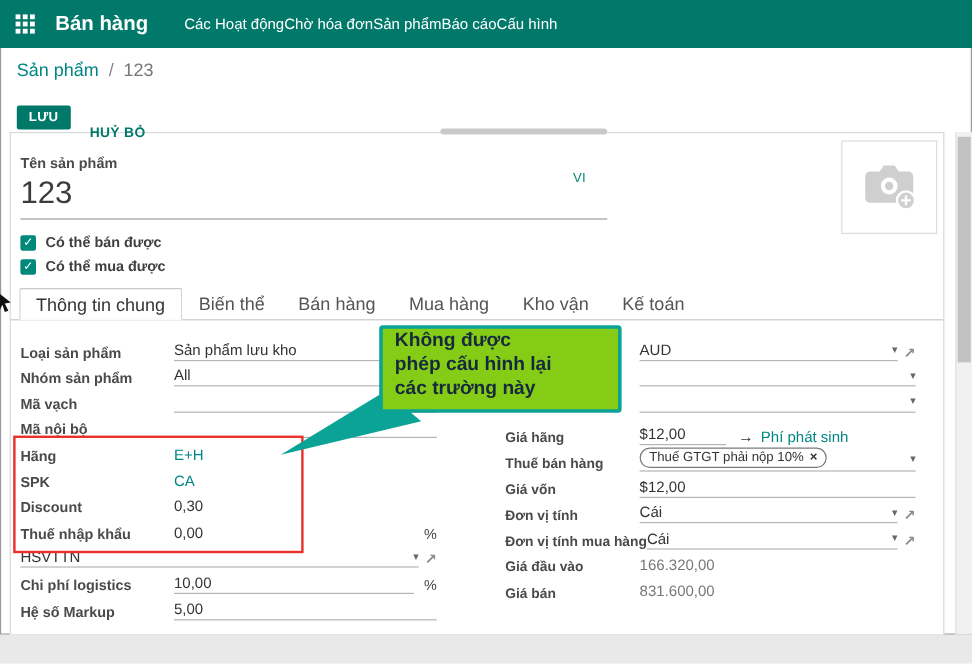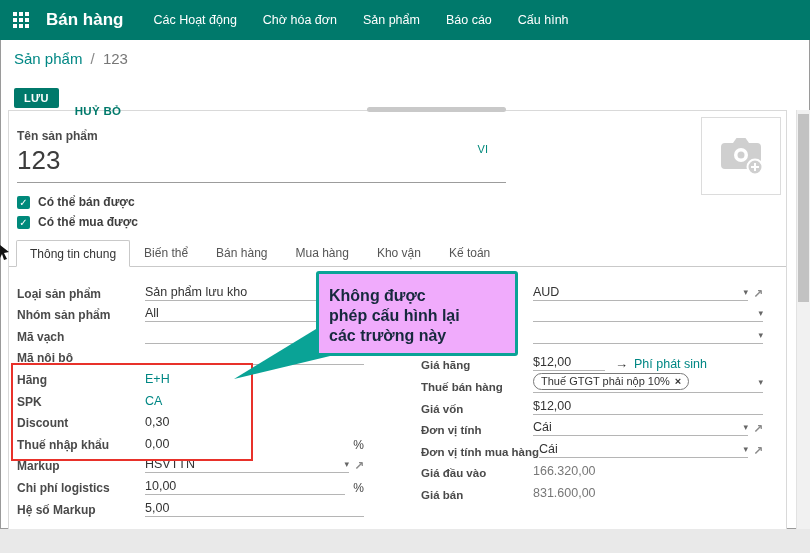--- a/index.html
+++ b/index.html
@@ -6,21 +6,21 @@
   #screen{position:relative;width:810px;height:529px;background:#fff;overflow:hidden;
           font-family:"Liberation Sans","DejaVu Sans",sans-serif;color:#333;
           box-shadow:inset 0 0 0 1px #9a9a9a;}
   
   .topbar{position:absolute;left:0;top:0;right:0;height:40px;background:#00796b;
           display:flex;align-items:center;color:#fff;z-index:20;}
   .apps{width:42px;display:flex;justify-content:center;cursor:pointer;}
   .grid9{display:grid;grid-template-columns:repeat(3,4px);grid-gap:2px;}
   .grid9 i{width:4px;height:4px;background:#fff;display:block;}
   .apptitle{font-size:17px;font-weight:700;margin:0 30px 0 4px;cursor:pointer;}
-  .topmenu{display:flex;gap:26px;font-size:12.5px;}
+  .topmenu{display:flex;font-size:12.5px;}
   .topmenu span{cursor:pointer;}
   
   .breadcrumb{position:absolute;left:14px;top:50px;font-size:15px;z-index:5;}
   .bc-link{color:#008784;cursor:pointer;}
   .bc-sep{color:#888;margin:0 4px;}
   .bc-cur{color:#777;}
   .btnrow{position:absolute;left:14px;top:78px;display:flex;align-items:center;gap:16px;z-index:5;}
   .btn-save{background:#00796b;color:#fff;border:none;font-family:inherit;font-size:11px;
             font-weight:700;padding:4px 10px;border-radius:2px;cursor:pointer;letter-spacing:.3px;}
   .btn-discard{background:none;border:none;color:#00796b;font-family:inherit;font-size:11.5px;
@@ -40,21 +40,21 @@
   .fname .vi{position:absolute;right:18px;top:0;font-size:11px;color:#00897b;cursor:pointer;}
   .cbrow{position:absolute;left:8px;display:flex;align-items:center;gap:8px;cursor:pointer;}
   .cb{width:13px;height:13px;background:#00897b;border-radius:2px;color:#fff;font-size:10px;
       line-height:13px;text-align:center;flex:0 0 13px;}
   .cblabel{font-size:12px;font-weight:700;color:#3e3e3e;}
   .imgbox{position:absolute;left:692px;top:6px;width:78px;height:76px;border:1px solid #dcdcdc;
           background:#fff;display:flex;align-items:center;justify-content:center;cursor:pointer;}
   
   .tabs{position:absolute;left:0;right:0;top:128px;height:28px;border-bottom:1px solid #c9c9c9;
         display:flex;align-items:flex-end;padding-left:7px;box-sizing:border-box;}
-  .tab{height:27px;line-height:27px;padding:0 13px;font-size:12px;color:#555;cursor:pointer;
+  .tab{height:27px;line-height:27px;padding:0 13px;font-size:15px;color:#555;cursor:pointer;
        border:1px solid transparent;box-sizing:border-box;}
   .tab.active{background:#fff;border-color:#c9c9c9;border-bottom-color:#fff;color:#333;
        margin-bottom:-1px;border-radius:2px 2px 0 0;}
   
   .col{position:absolute;top:170px;}
   .col-left{left:8px;width:347px;}
   .col-right{left:412px;width:342px;}
   .frow{display:flex;align-items:flex-end;height:21.6px;box-sizing:border-box;padding-bottom:2px;}
   .flabel{flex:0 0 128px;font-size:12px;font-weight:700;color:#4a4a4a;white-space:nowrap;}
   .col-right .flabel{flex:0 0 112px;font-size:11.5px;}
@@ -69,22 +69,22 @@
   .gray{color:#777;}
   .pill{display:inline-flex;align-items:center;gap:5px;border:1px solid #7a7a7a;border-radius:10px;
         padding:0 7px;font-size:11px;color:#333;height:15px;margin-bottom:2px;background:#fff;cursor:default;}
   .pill .x{font-weight:700;cursor:pointer;}
   .feearrow{margin-left:10px;font-size:13px;color:#333;}
   .feelink{margin-left:6px;font-size:12.5px;color:#008784;cursor:pointer;}
   .mt6{margin-top:6px;}
   
   .redbox{position:absolute;left:2px;top:252px;width:238px;height:94px;border:2px solid #e8312a;
           z-index:3;pointer-events:none;}
-  .callout{position:absolute;left:307px;top:160px;width:176px;background:#f0abfc;border:3px solid #0aa396;
-           border-radius:3px;padding:12px 10px 7px;font-size:16px;font-weight:700;color:#17293d;
+  .callout{position:absolute;left:307px;top:160px;width:176px;background:#84cc16;border:3px solid #0aa396;
+           border-radius:3px;padding:0 10px 7px;font-size:16px;font-weight:700;color:#17293d;
            line-height:1.25;white-space:pre-line;z-index:5;}
   .callout-arrow{position:absolute;left:210px;top:208px;z-index:4;}
   .clipped{position:absolute;left:7px;top:431px;width:120px;height:8px;background:#bfbfbf;
            opacity:.65;border-radius:1px;}
   .cursor{position:absolute;left:0;top:245px;z-index:30;}
 </style>
 </head>
 <body>
 
 <div id="screen">
@@ -221,21 +221,20 @@
       <div class="frow">
         <span class="flabel">Thuế nhập khẩu</span>
         <span class="fbody">
             <span class="fwrap">
               <span>0,00</span>
             </span>
             <span class="sfx">%</span>
           </span>
       </div>
       <div class="frow">
-        <span class="flabel">Markup</span>
         <span class="fbody">
           <span class="fwrap u">
               <span>HSVTTN</span>
               <span class="caret">▾</span>
             </span>
           <span class="ext">↗</span>
         </span>
       </div>
       <div class="frow">
         <span class="flabel">Chi phí logistics</span>

